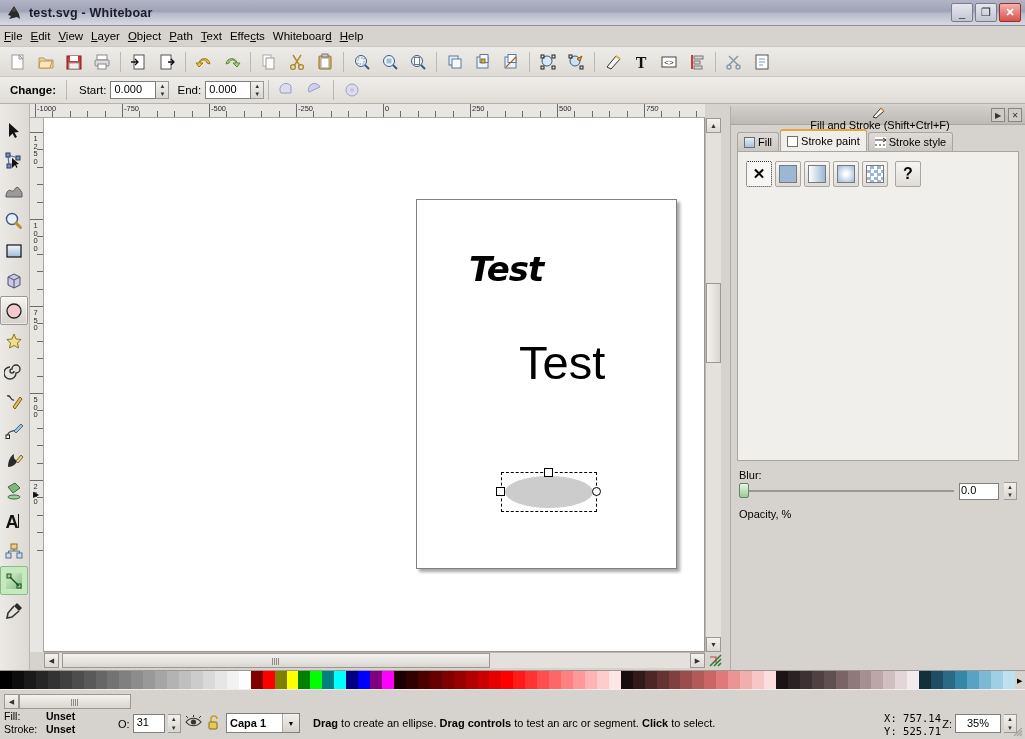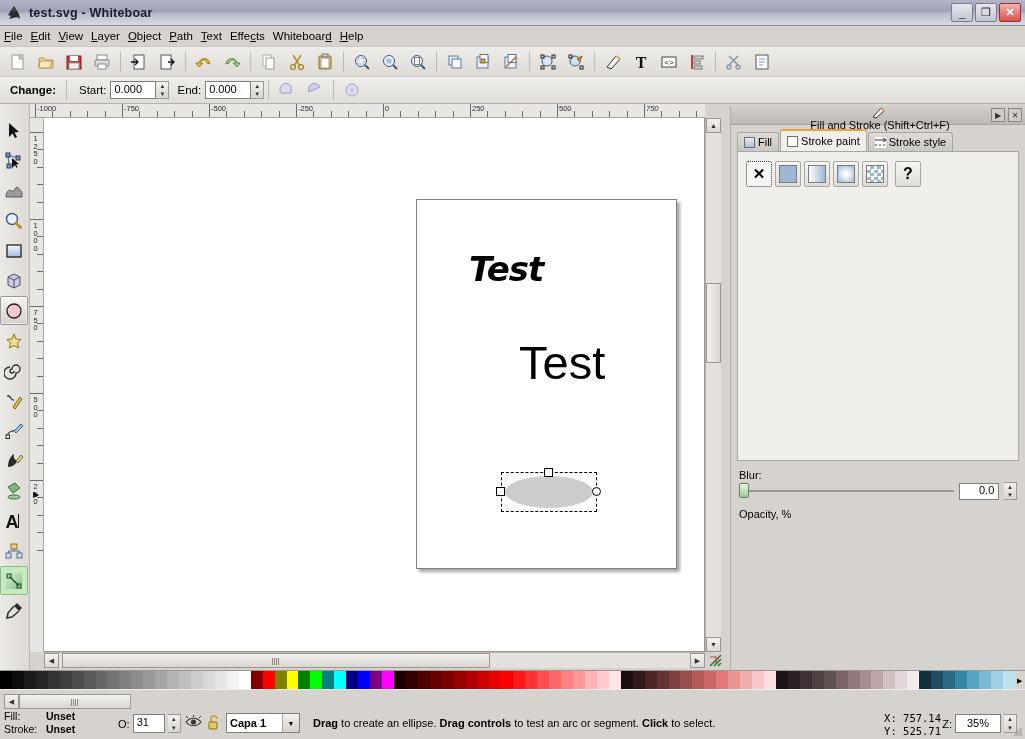--- a/index.html
+++ b/index.html
@@ -235,21 +235,21 @@
   .slider-label { font-size:11px; margin-bottom:1px; }
   .slider-row { display:flex; align-items:center; gap:5px; }
   .track { flex:1; height:2px; background:#9b9893; position:relative; }
   .knob {
     position:absolute; top:-7px; width:10px; height:15px;
     background: linear-gradient(to bottom,#eaf5e6,#9ec89a);
     border:1px solid #5e8a5c; border-radius:2px;
   }
   .num-input {
     width:40px; height:17px; background:#fff; border:1px solid #7f7f7f;
-    font-size:11px; padding:0 19px; text-align:left;
+    font-size:11px; padding:0 1px; text-align:left;
   }
 
   
   .palette {
     position:absolute; left:0; top:670px; width:1025px; height:19px;
     display:flex; border-top:1px solid #9b9893;
   }
   .palette .swatch { height:19px; flex: 1 1 auto; }
   .palette-arrow {
     width:10px; height:19px; background:#d6d3ce; display:flex;

